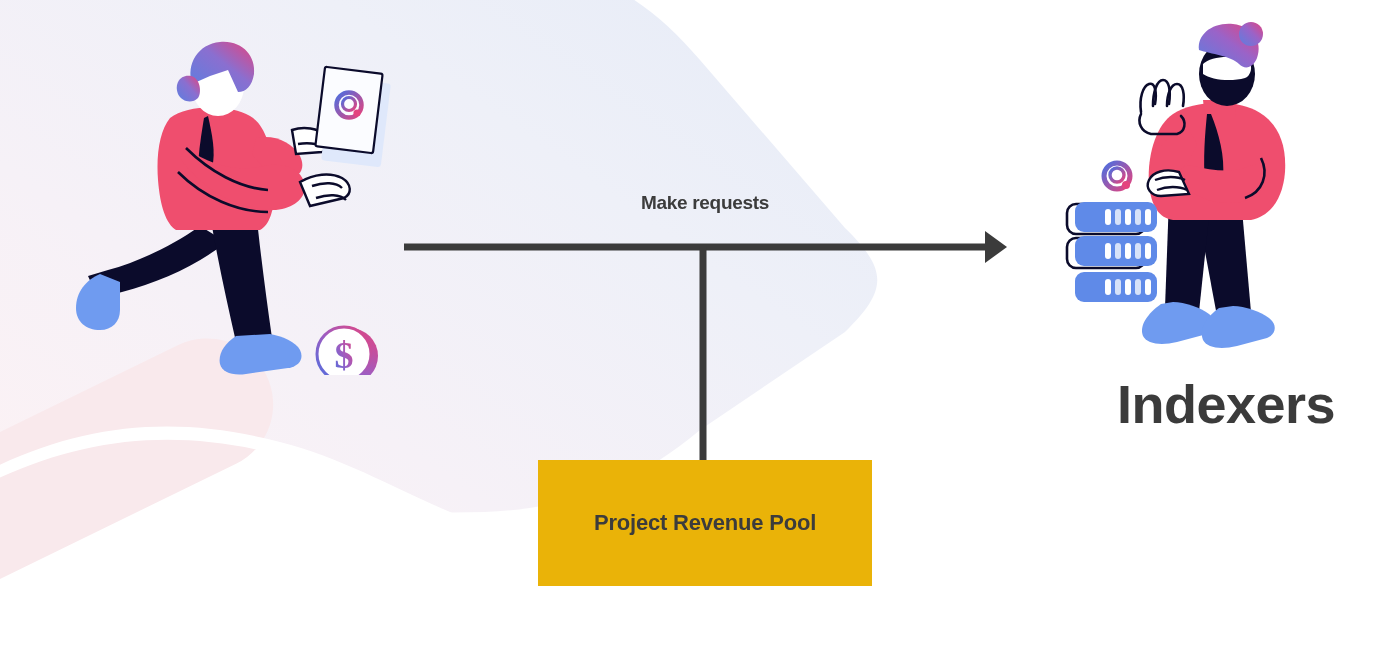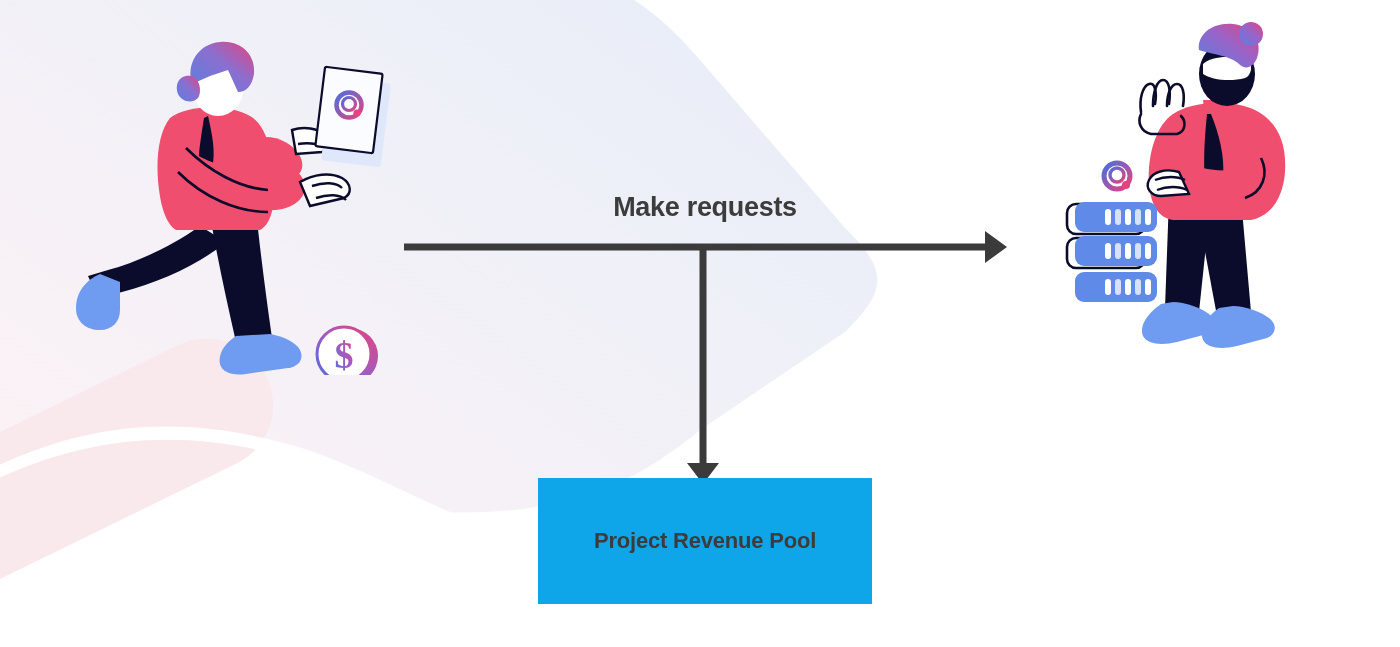--- a/index.html
+++ b/index.html
@@ -52,21 +52,21 @@
   
   .arrows { position: absolute; inset: 0; }
 
   
   .label-make-requests {
     position: absolute;
     left: 560px;
     top: 192px;
     width: 290px;
     text-align: center;
-    font-size: 27px;
+    font-size: 19px;
     font-weight: bold;
     color: #3c3c3c;
     letter-spacing: -0.3px;
     white-space: nowrap;
   }
 
   .role-label {
     position: absolute;
     font-size: 54px;
     font-weight: bold;
@@ -74,24 +74,24 @@
     letter-spacing: -0.5px;
     white-space: nowrap;
   }
   .role-consumers { left: 58px; top: 373px; }
   .role-indexers  { left: 1117px; top: 373px; }
 
   
   .pool-box {
     position: absolute;
     left: 538px;
-    top: 478px;
+    top: 460px;
     width: 334px;
     height: 126px;
-    background: #0ea5e9;
+    background: #eab308;
     display: flex;
     align-items: center;
     justify-content: center;
   }
   .pool-box-text {
     font-size: 22px;
     font-weight: bold;
     color: #3c3c3c;
     text-align: center;
     line-height: 1.35;
@@ -314,18 +314,19 @@
         <rect x="70" y="257" width="6" height="16" rx="3"></rect>
         <rect x="80" y="257" width="6" height="16" rx="3" opacity="0.75"></rect>
         <rect x="90" y="257" width="6" height="16" rx="3"></rect>
       </g>
     </g>
   </svg>
 
   <div class="label-make-requests">Make requests</div>
 
 
+  <div class="role-label role-indexers">Indexers</div>
 
   <div class="pool-box">
     <div class="pool-box-text">Project Revenue Pool</div>
   </div>
 
 </div>
 
 </body></html>

